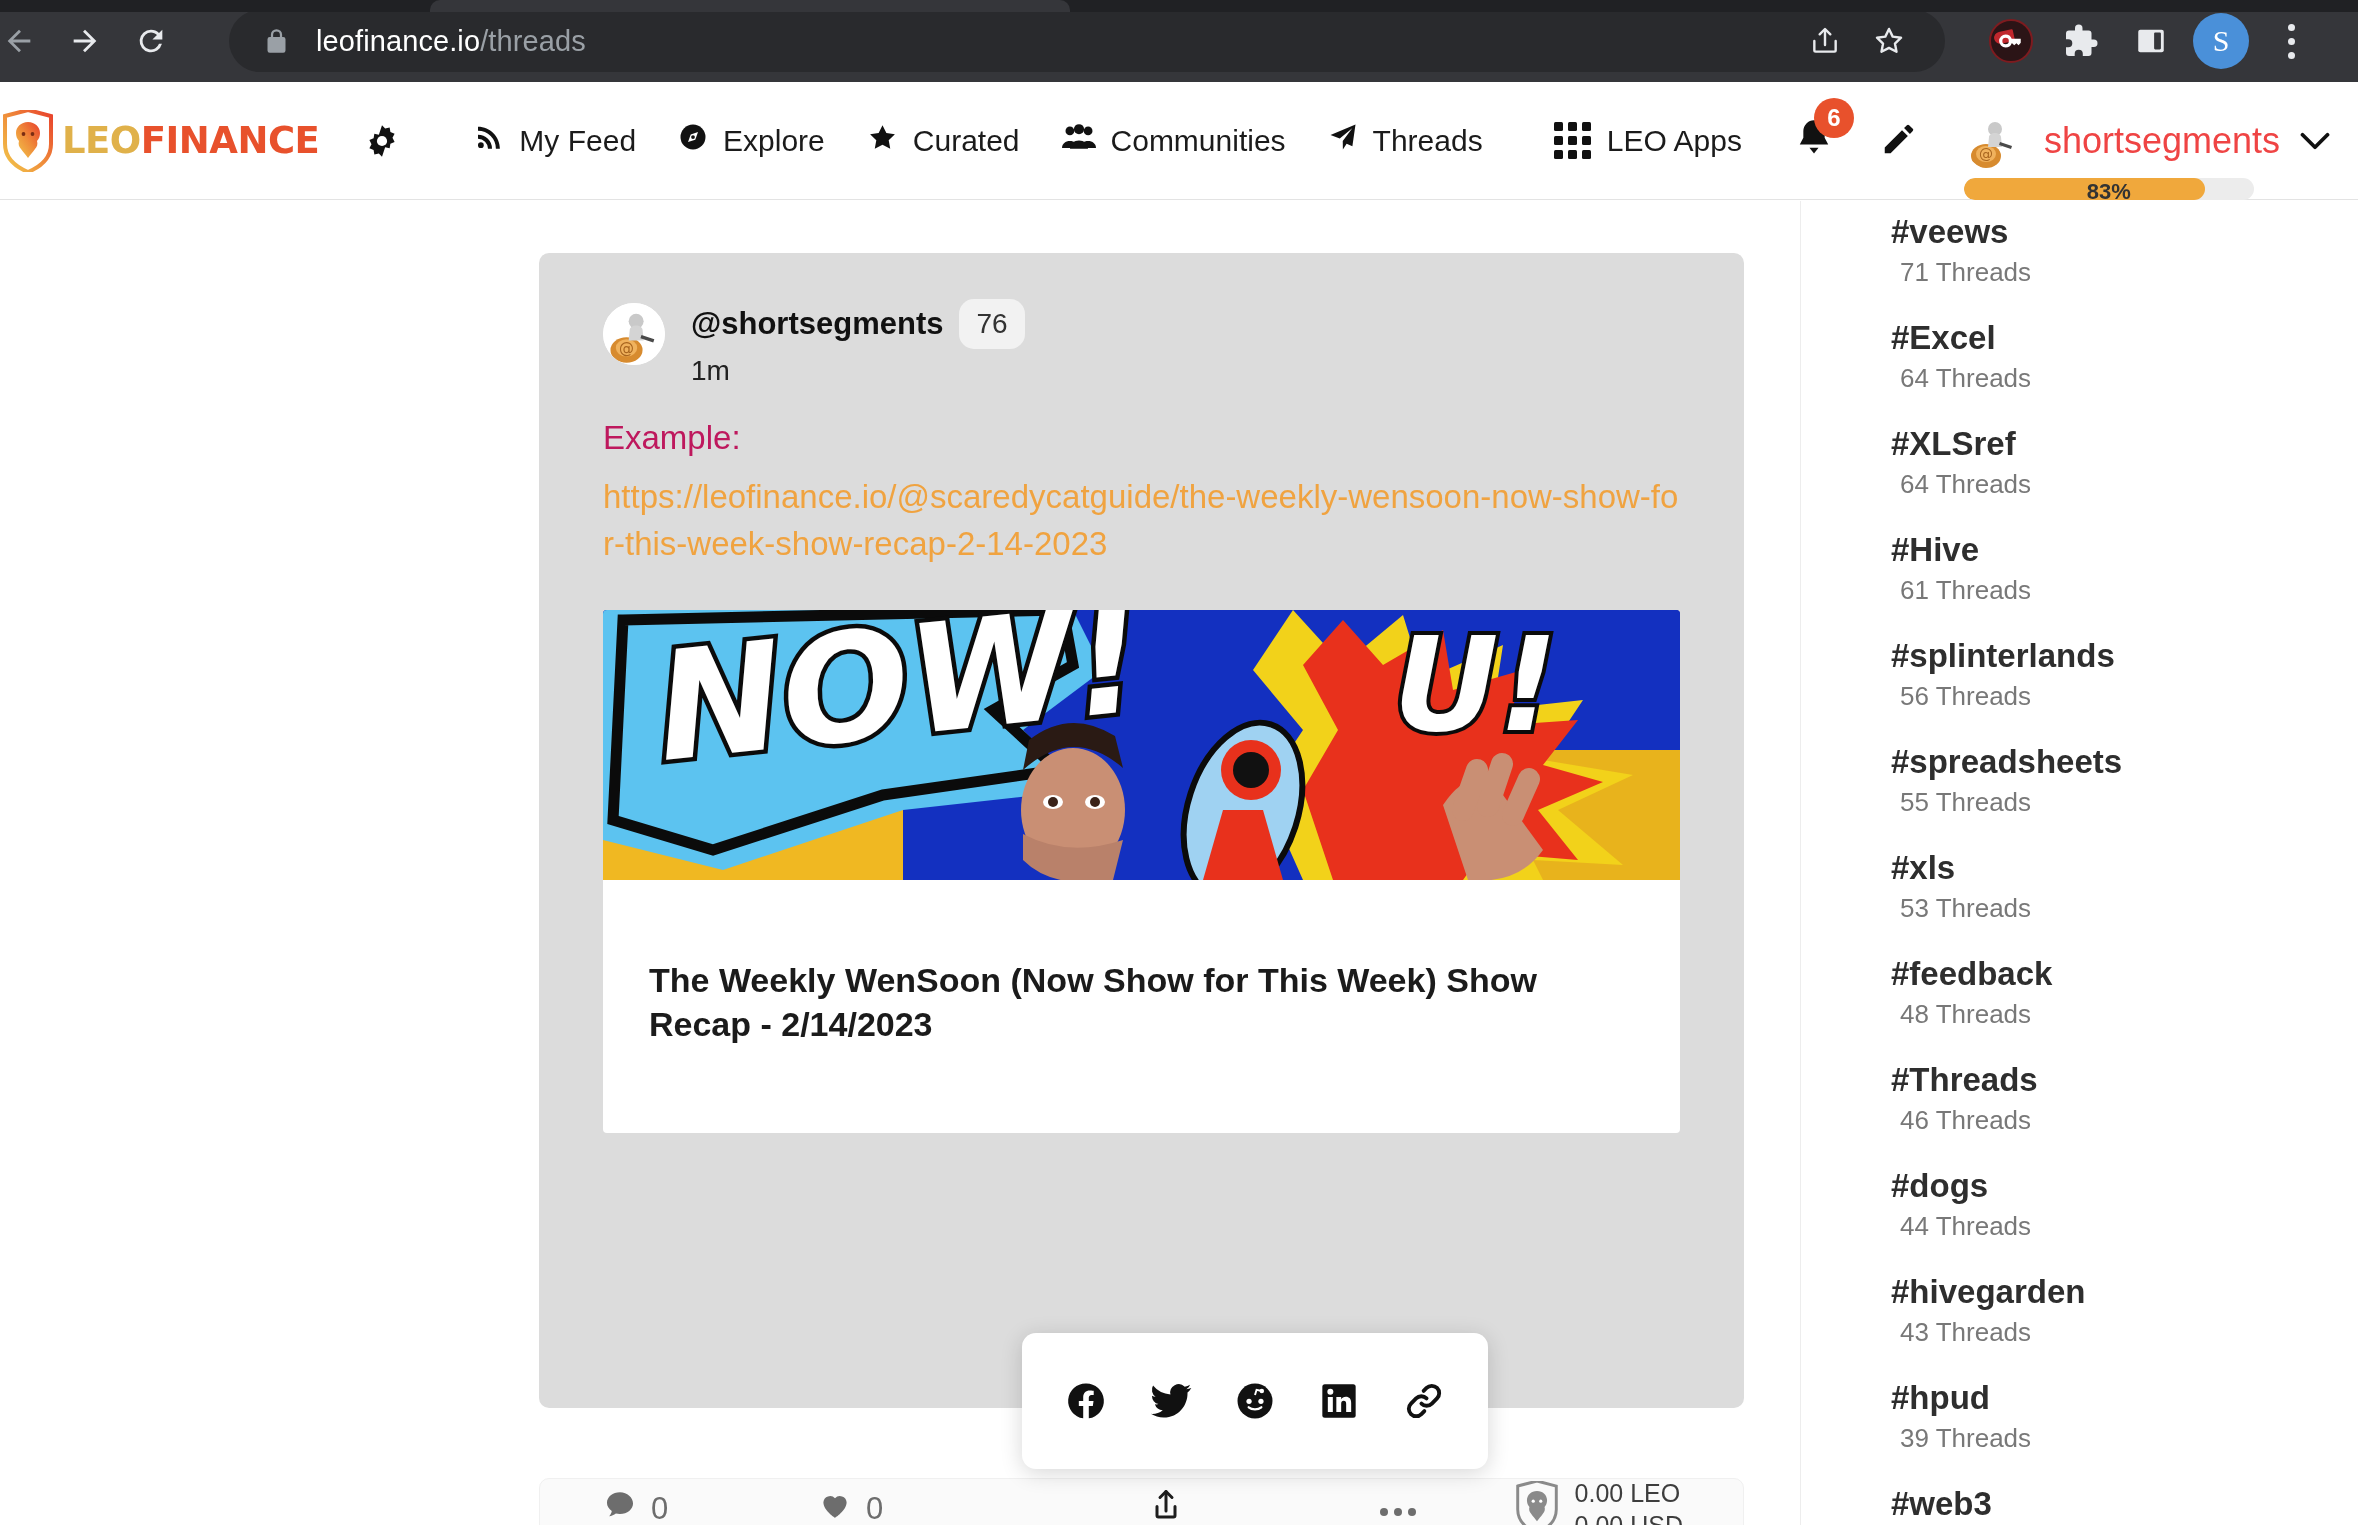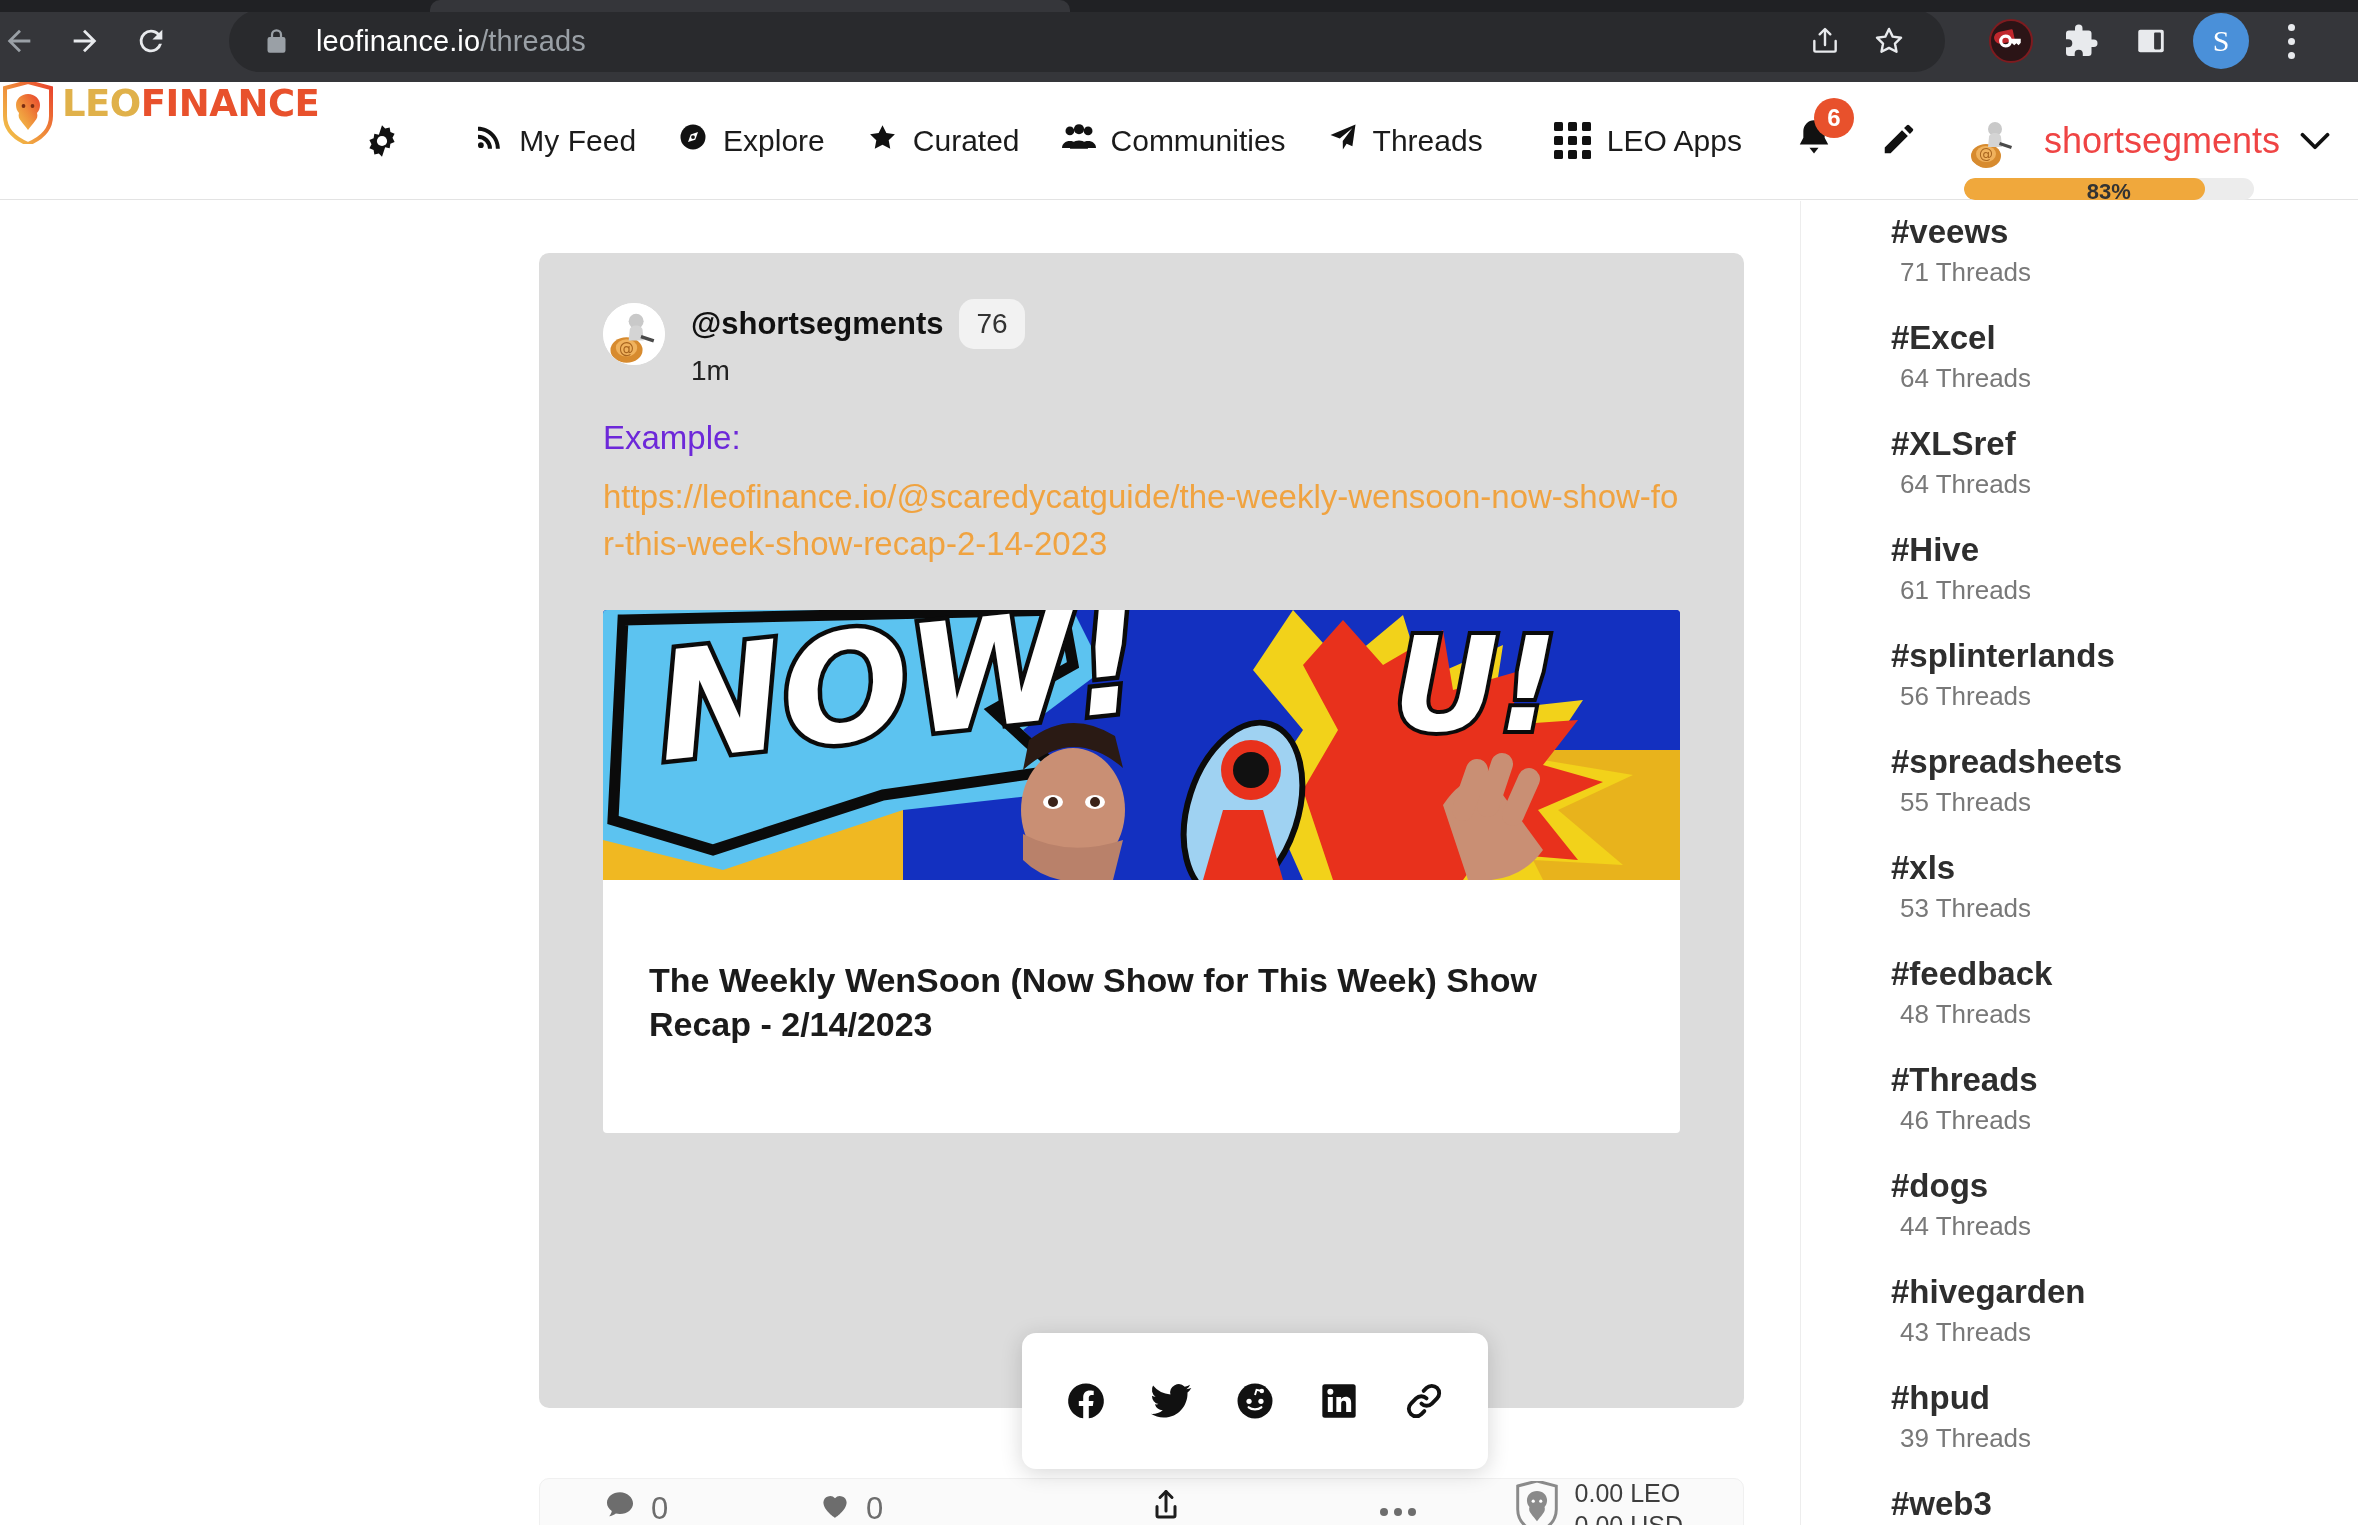--- a/index.html
+++ b/index.html
@@ -68,21 +68,21 @@
 
   
   .site-header {
     position: absolute; top: 82px; left: 0;
     width: 2358px; height: 118px;
     background: #ffffff;
     border-bottom: 1px solid #e3e3e3;
     display: flex; align-items: center;
     padding-left: 0;
   }
-  .brand { display: flex; height: 118px; padding-left: 0; }
+  .brand { display: flex; align-items: center; height: 118px; padding-left: 0; }
   .brand-logo { width: 52px; height: 62px; position: relative; margin-left: 2px; }
   .brand-word {
     font-size: 37px; font-weight: bold; letter-spacing: -0.5px;
     font-family: "DejaVu Sans", sans-serif;
     margin-left: 8px;
   }
   .brand-word .leo { color: #e0b14a; }
   .brand-word .fin { color: #e8512c; }
   .theme-toggle { margin-left: 38px; width: 50px; height: 50px; display:flex; align-items:center; justify-content:center; }
 
@@ -148,21 +148,21 @@
   }
   .post-meta { margin-left: 26px; }
   .post-meta-top { display: flex; align-items: center; }
   .post-author { font-size: 31px; font-weight: bold; color: #111; }
   .rep-badge {
     margin-left: 16px; background: #f2f2f2; border-radius: 15px;
     padding: 9px 17px; font-size: 28px; color: #333;
   }
   .post-time { font-size: 28px; color: #222; margin-top: 6px; }
 
-  .post-text { margin-top: 28px; font-size: 33px; color: #6d28d9; line-height: 1.42; }
+  .post-text { margin-top: 28px; font-size: 33px; color: #be185d; line-height: 1.42; }
   .post-link { display: block; margin-top: 12px; color: #f0a340; font-size: 33px; line-height: 1.42; word-break: break-all; }
 
   
   .embed {
     margin-top: 42px; width: 1077px; background: #ffffff;
     border-radius: 4px; overflow: hidden;
   }
   .embed-img { width: 1077px; height: 270px; position: relative; overflow: hidden; background: #1030b8; }
   .embed-title {
     padding: 78px 46px 0 46px; font-size: 34px; font-weight: bold;

